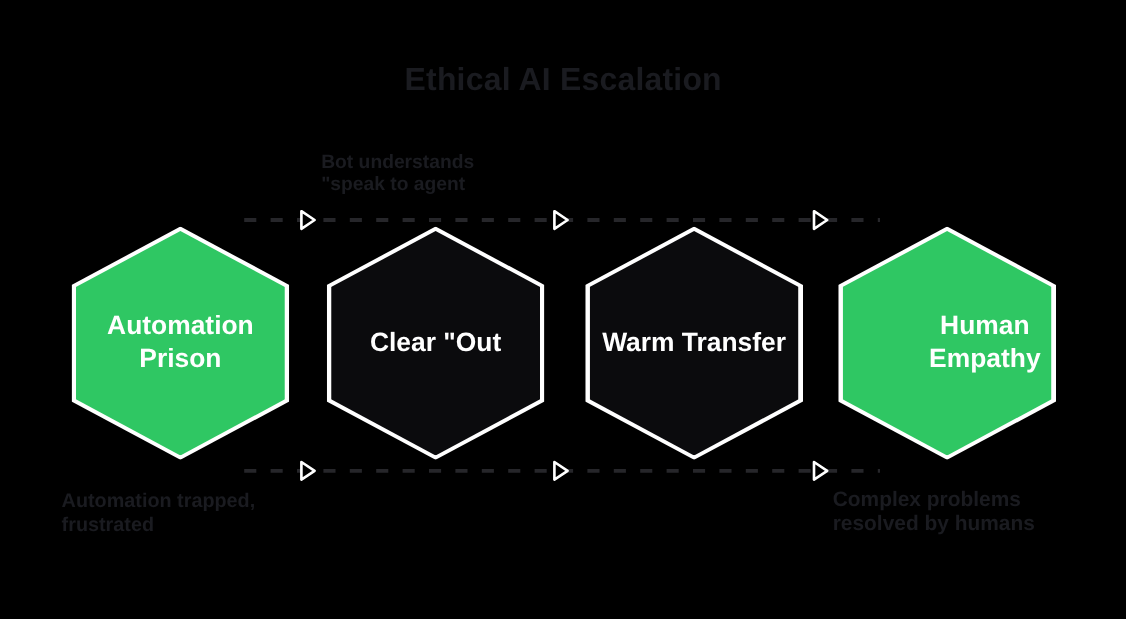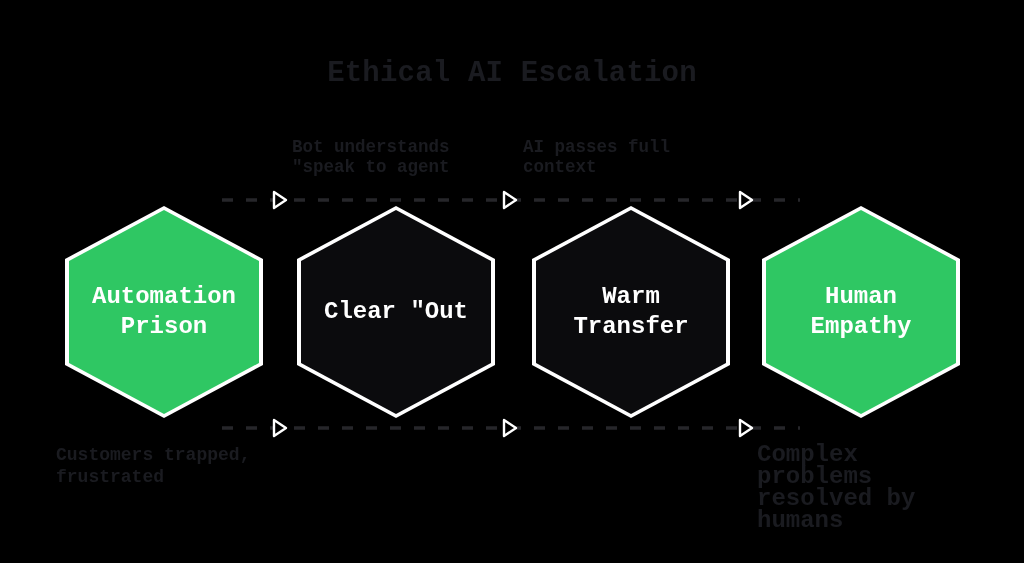--- a/index.html
+++ b/index.html
@@ -6,21 +6,21 @@
     margin: 0;
     padding: 0;
     background: #000;
   }
   .canvas {
     position: relative;
     width: 1024px;
     height: 563px;
     background: var(--background, #000);
     overflow: hidden;
-    font-family: Liberation Mono, monospace;
+    font-family: Liberation Sans, sans-serif;
   }
   .diagram-title {
     position: absolute;
     top: 57px;
     left: 0;
     width: 1024px;
     text-align: center;
     font-size: 29px;
     font-weight: 700;
     letter-spacing: 0.2px;
@@ -32,21 +32,21 @@
     text-align: left;
     font-size: 17.5px;
     line-height: 20px;
     font-weight: 700;
     color: var(--muted-text, #1a1b20);
     white-space: pre-line;
   }
   .flow-label.transition-1 { left: 292px; top: 137px; }
   .flow-label.transition-2 { left: 523px; top: 137px; }
   .flow-label.annotation-1 { left: 56px;  top: 444px; font-size: 18px; line-height: 22px; }
-  .flow-label.annotation-2 { left: 757px; top: 444px; font-size: 24px; line-height: 22px; }
+  .flow-label.annotation-2 { left: 757px; top: 444px; font-size: 19px; line-height: 22px; }
   .connector {
     position: absolute;
     left: 0;
     width: 1024px;
     height: 30px;
     display: block;
   }
   .connector.top { top: 185px; }
   .connector.bottom { top: 413px; }
   .dash-line {
@@ -93,22 +93,20 @@
 </style>
 </head>
 <body>
 
 <div class="canvas">
 
   <div class="diagram-title">Ethical AI Escalation</div>
 
   <div class="flow-label transition-1">Bot understands
 "speak to agent</div>
-  <div class="flow-label transition-2">AI passes full
-context</div>
 
   <svg class="connector top" viewBox="0 0 1024 30" xmlns="http://www.w3.org/2000/svg">
     <line class="dash-line" x1="222" y1="15" x2="800" y2="15"></line>
     <path class="arrow-head" transform="translate(280,15)" d="M-6 -8 L6 0 L-6 8 Z"></path>
     <path class="arrow-head" transform="translate(510,15)" d="M-6 -8 L6 0 L-6 8 Z"></path>
     <path class="arrow-head" transform="translate(746,15)" d="M-6 -8 L6 0 L-6 8 Z"></path>
   </svg>
 
   <div class="hex s1">
     <div class="hex-fill" style="background-color: rgb(47, 199, 99); align-items: center;">
@@ -123,31 +121,31 @@
     </div>
   </div>
 
   <div class="hex s3">
     <div class="hex-fill" style="background-color: rgb(11, 11, 13);">
       <div class="hex-label">Warm Transfer</div>
     </div>
   </div>
 
   <div class="hex s4">
-    <div class="hex-fill" style="background-color: rgb(47, 199, 99);">
+    <div class="hex-fill" style="background-color: rgb(47, 199, 99); justify-content: flex-end;">
       <div class="hex-label">Human
 Empathy</div>
     </div>
   </div>
 
   <svg class="connector bottom" viewBox="0 0 1024 30" xmlns="http://www.w3.org/2000/svg">
     <line class="dash-line" x1="222" y1="15" x2="800" y2="15"></line>
     <path class="arrow-head" transform="translate(280,15)" d="M-6 -8 L6 0 L-6 8 Z"></path>
     <path class="arrow-head" transform="translate(510,15)" d="M-6 -8 L6 0 L-6 8 Z"></path>
     <path class="arrow-head" transform="translate(746,15)" d="M-6 -8 L6 0 L-6 8 Z"></path>
   </svg>
 
-  <div class="flow-label annotation-1">Customers trapped,
+  <div class="flow-label annotation-1">Automation trapped,
 frustrated</div>
   <div class="flow-label annotation-2">Complex problems
 resolved by humans</div>
 
 </div>
 
 </body></html>

